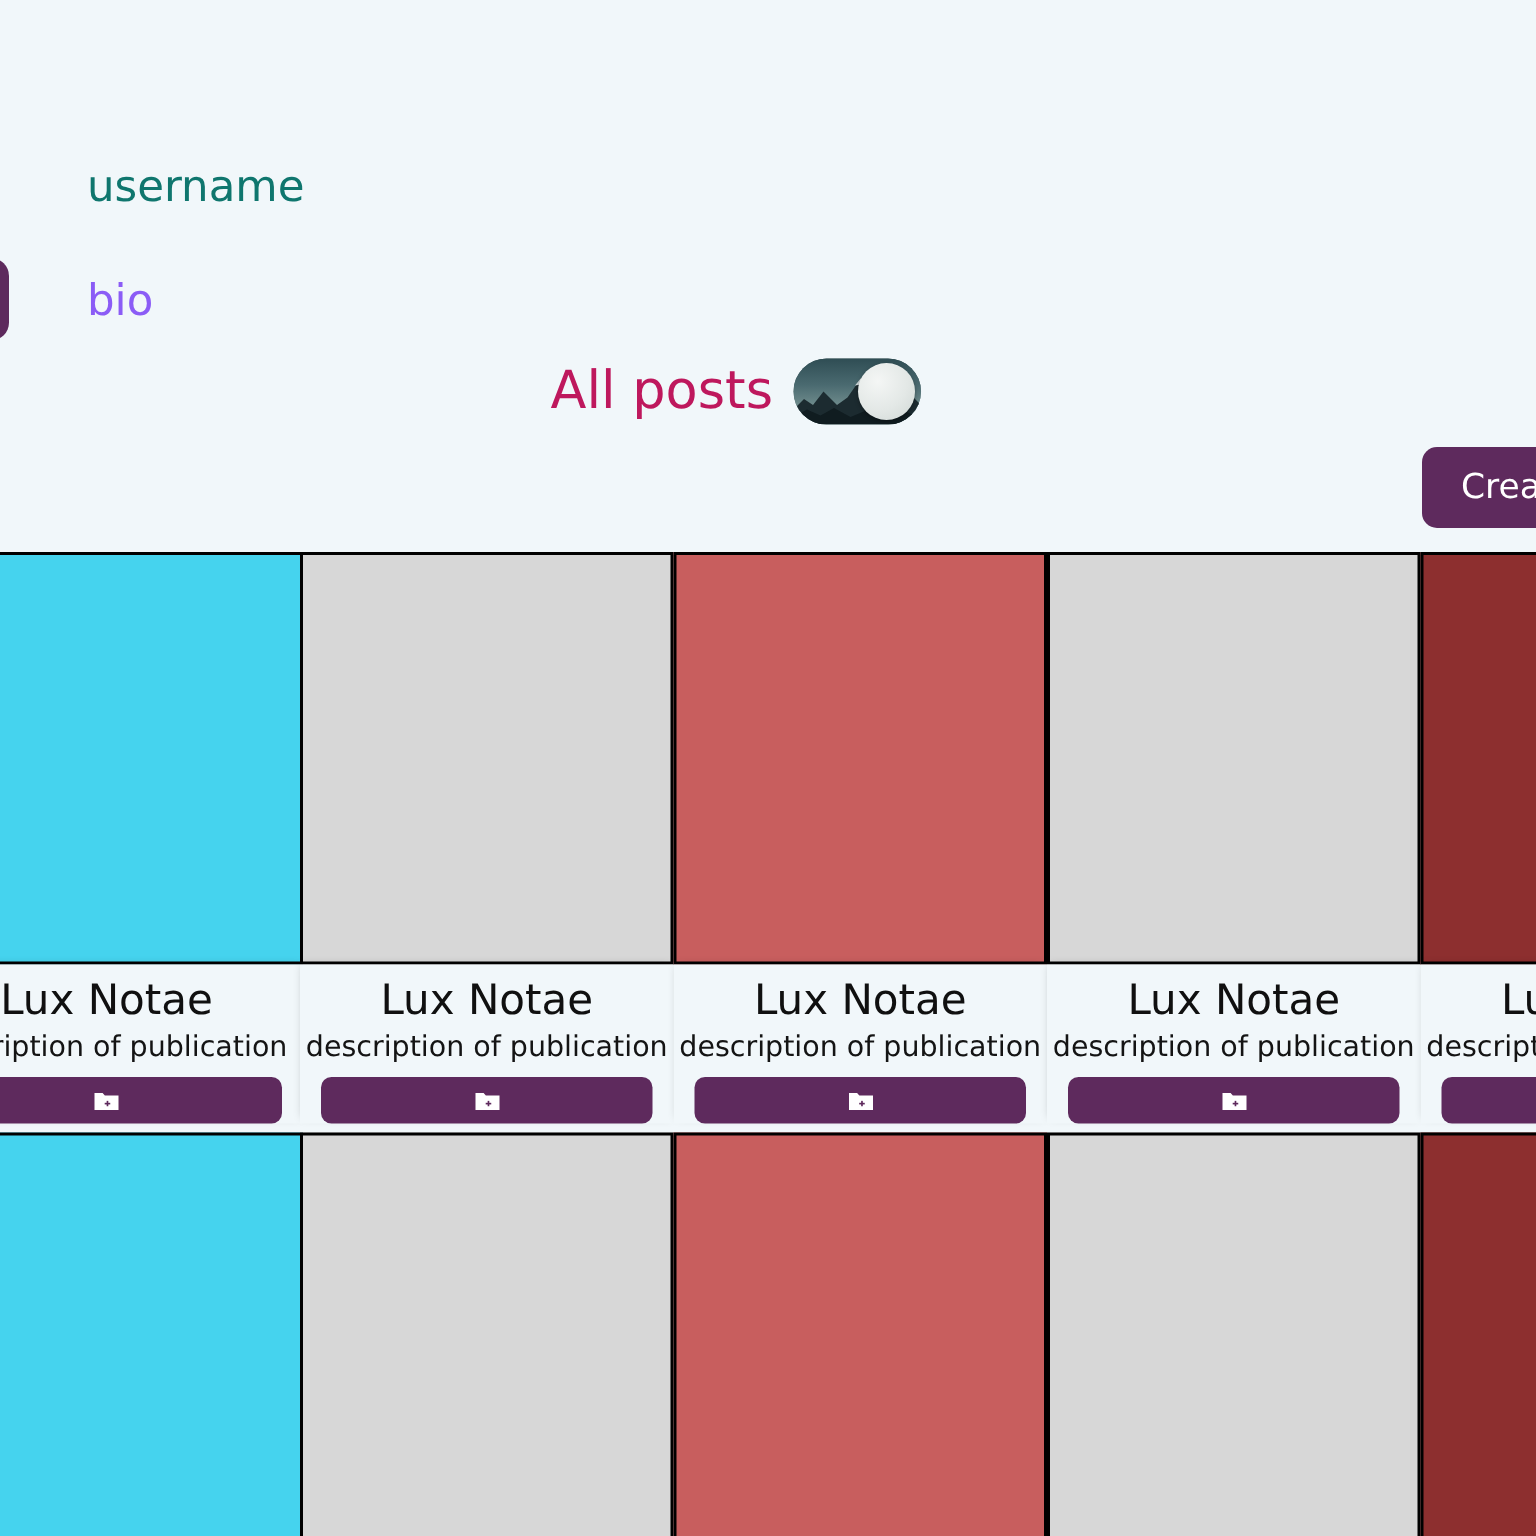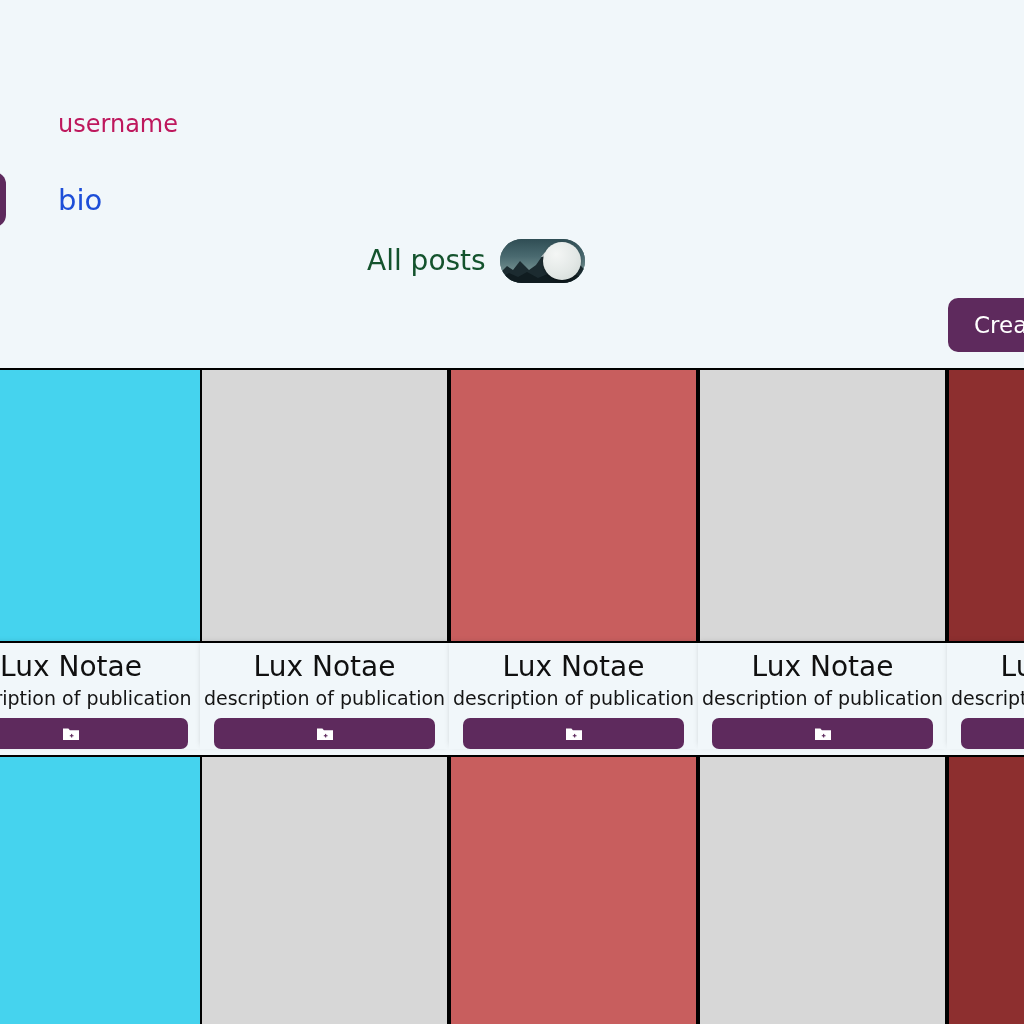--- a/index.html
+++ b/index.html
@@ -32,49 +32,49 @@
     width: 24px;
     height: 55px;
     background: #5e2a5d;
     border-radius: 12px;
   }
 
   .username {
     position: absolute;
     left: 58px;
     top: 105px;
-    font-size: 24px;
-    color: #be185d;
+    font-size: 29px;
+    color: #0f766e;
     line-height: 38px;
     white-space: nowrap;
   }
 
   .bio {
     position: absolute;
     left: 58px;
     top: 182px;
     font-size: 29px;
-    color: #1d4ed8;
+    color: #8b5cf6;
     line-height: 36px;
     white-space: nowrap;
   }
 
   
   .toggle-row {
     position: absolute;
     left: 367px;
     top: 238px;
     height: 46px;
     display: flex;
     align-items: center;
     gap: 14px;
   }
   .toggle-label {
-    font-size: 28px;
-    color: #14532d;
+    font-size: 35px;
+    color: #be185d;
     line-height: 46px;
     white-space: nowrap;
   }
 
   .switch {
     position: relative;
     width: 85px;
     height: 44px;
     border-radius: 22px;
     overflow: hidden;

